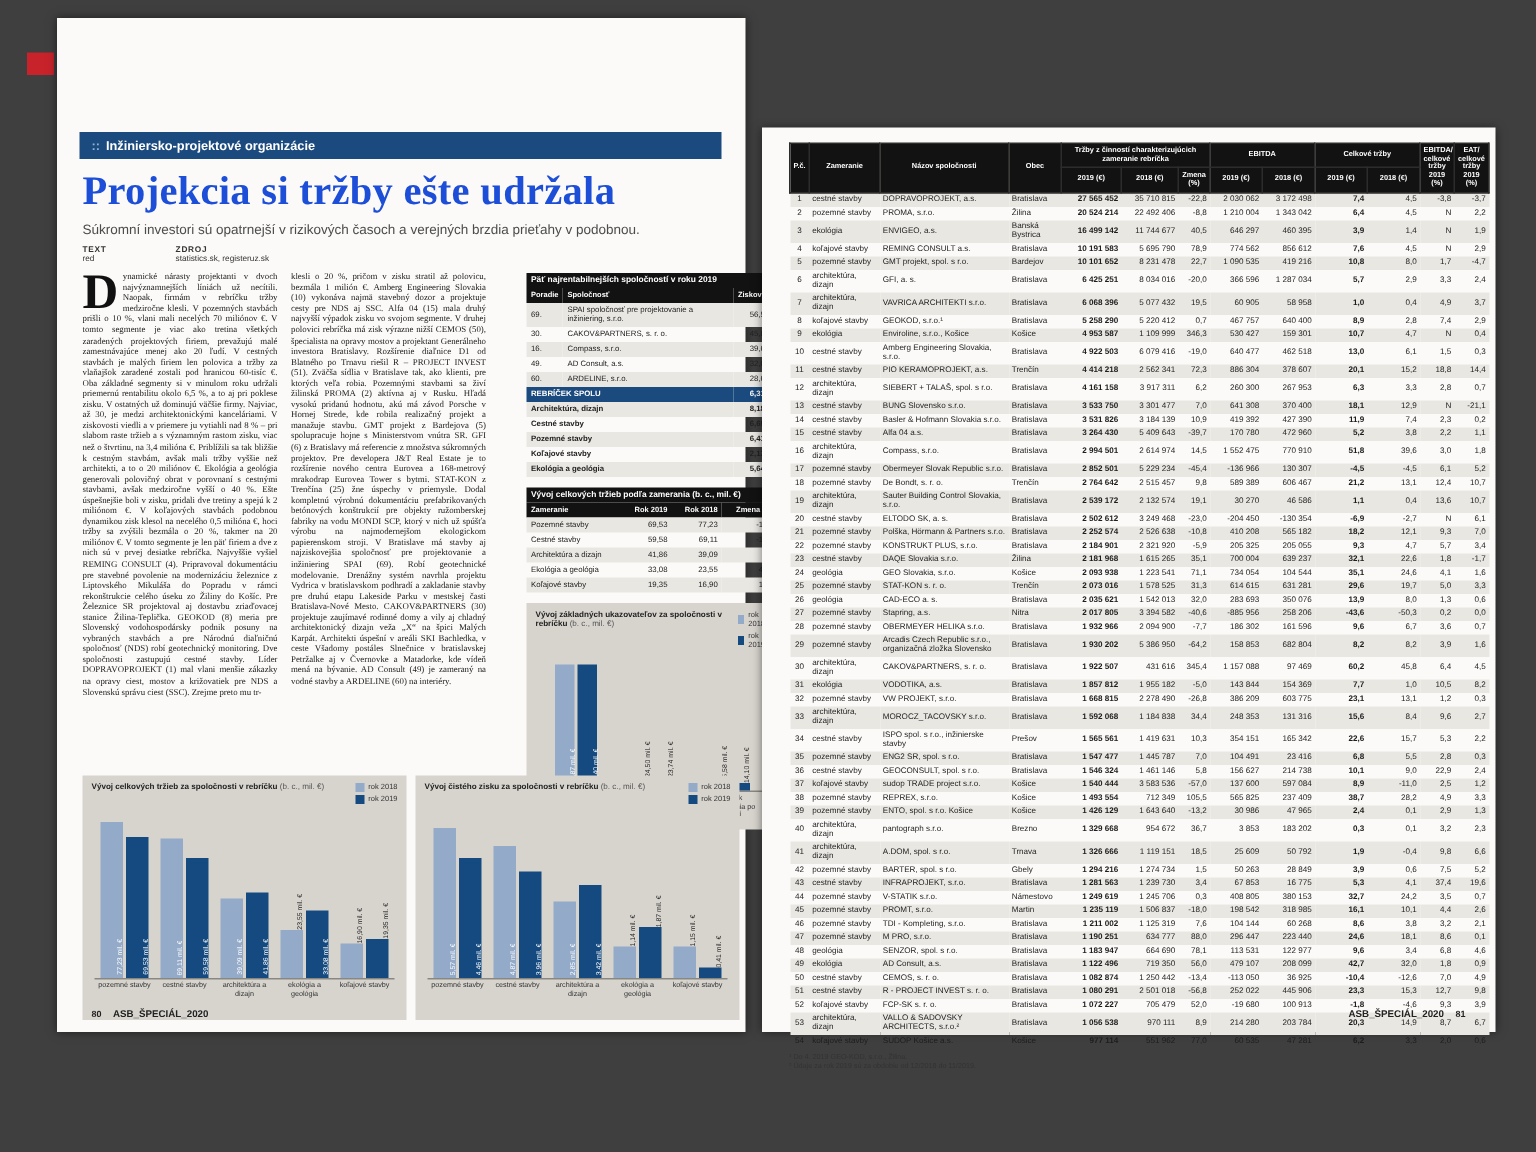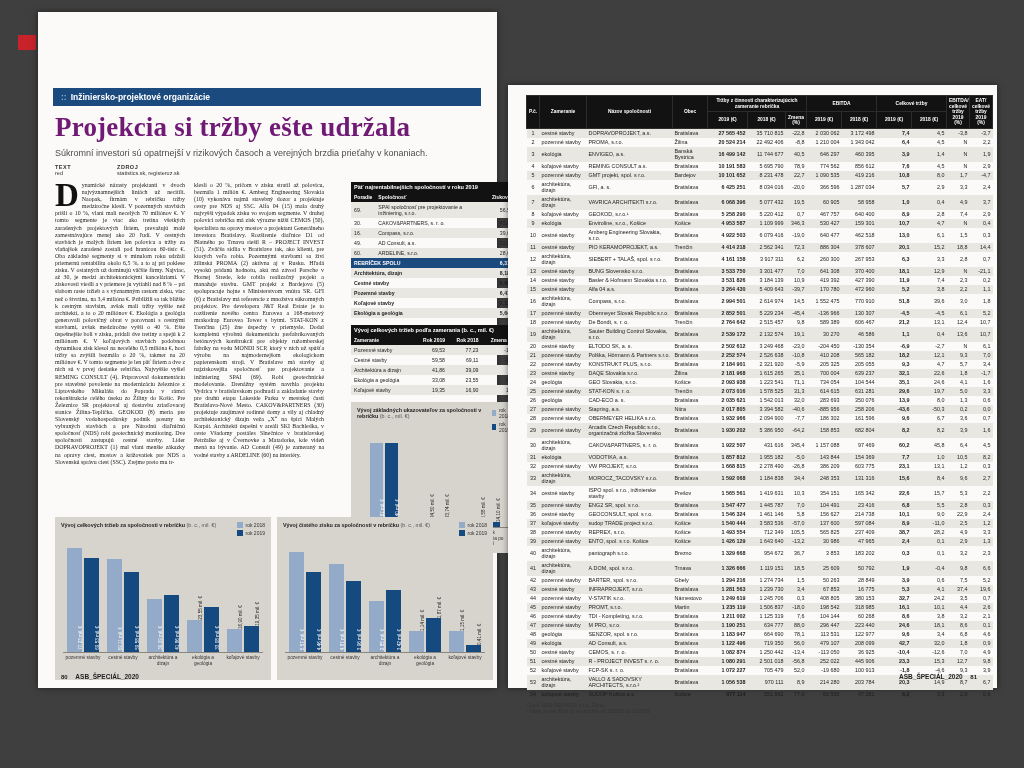--- a/index.html
+++ b/index.html
@@ -8,21 +8,21 @@
   .red-mark{position:absolute;left:18px;top:35px;width:18px;height:15px;background:#c8232b;}
   .page{position:absolute;background:#fbfaf8;box-shadow:0 0 6px rgba(0,0,0,.5);}
   .page-left{left:38px;top:12px;width:459px;height:676px;}
   .page-right{left:508px;top:85px;width:489px;height:603px;}
 
   
   .kicker-bar{position:absolute;left:15px;right:16px;top:76px;height:18px;background:#1b4a7e;
     color:#fff;font-size:8.5px;font-weight:bold;line-height:18px;padding-left:8px;}
   .kicker-bar .dots{color:#8fb2d8;margin-right:4px;}
   .headline{position:absolute;left:17px;top:100px;right:16px;margin:0;
-    font-family:"Liberation Serif",serif;font-size:27px;font-weight:bold;color:#701a75;letter-spacing:.2px;}
+    font-family:"Liberation Serif",serif;font-size:27px;font-weight:bold;color:#1d4ed8;letter-spacing:.2px;}
   .subtitle{position:absolute;left:17px;top:136px;right:16px;margin:0;font-size:9px;color:#4c4c4c;}
   .byline{position:absolute;left:17px;top:152px;font-size:5.5px;color:#333;display:flex;gap:46px;}
   .byline b{display:block;letter-spacing:.5px;}
   .bodycols{position:absolute;left:17px;top:170px;width:288px;height:328px;display:flex;gap:9px;}
   .bcol{width:130px;overflow:hidden;font-family:"Liberation Serif",serif;font-size:5.9px;
         line-height:7.1px;color:#1c1c1c;text-align:justify;}
   .dropcap{float:left;font-family:"Liberation Serif",serif;font-size:33px;line-height:26px;
            padding-right:3px;font-weight:bold;color:#111;}
 
   
@@ -89,21 +89,21 @@
 <body>
 
 <div class="stage">
   <div class="red-mark"></div>
 
   <div class="page page-left">
     <div class="kicker-bar">
       <span class="dots">::</span><span>Inžiniersko-projektové organizácie</span>
     </div>
     <h1 class="headline">Projekcia si tržby ešte udržala</h1>
-    <p class="subtitle">Súkromní investori sú opatrnejší v rizikových časoch a verejných brzdia prieťahy v konaniach.</p>
+    <p class="subtitle">Súkromní investori sú opatrnejší v rizikových časoch a verejných brzdia prieťahy v podobnou.</p>
     <div class="byline">
       <div><b>TEXT</b><span>red</span></div>
       <div><b>ZDROJ</b><span>statistics.sk, registeruz.sk</span></div>
     </div>
 
     <div class="bodycols">
       <div class="bcol">
         <span class="dropcap">D</span><span>ynamické nárasty projektanti v dvoch najvýznamnejších líniách už necítili. Naopak, firmám v rebríčku tržby medziročne klesli. V pozemných stavbách prišli o 10 %, vlani mali necelých 70 miliónov €. V tomto segmente je viac ako tretina všetkých zaradených projektových firiem, prevažujú malé zamestnávajúce menej ako 20 ľudí. V cestných stavbách je malých firiem len polovica a tržby za vlaňajšok zaradené zostali pod hranicou 60-tisíc €. Oba základné segmenty si v minulom roku udržali priemernú rentabilitu okolo 6,5 %, a to aj pri poklese zisku. V ostatných už dominujú väčšie firmy. Najviac, až 30, je medzi architektonickými kanceláriami. V ziskovosti viedli a v priemere ju vytiahli nad 8 % – pri slabom raste tržieb a s významným rastom zisku, viac než o štvrtinu, na 3,4 milióna €. Priblížili sa tak bližšie k cestným stavbám, avšak mali tržby vyššie než architekti, a to o 20 miliónov €. Ekológia a geológia generovali polovičný obrat v porovnaní s cestnými stavbami, avšak medziročne vyšší o 40 %. Ešte úspešnejšie boli v zisku, pridali dve tretiny a spejú k 2 miliónom €. V koľajových stavbách podobnou dynamikou zisk klesol na necelého 0,5 milióna €, hoci tržby sa zvýšili bezmála o 20 %, takmer na 20 miliónov €. V tomto segmente je len päť firiem a dve z nich sú v prvej desiatke rebríčka. Najvyššie vyšiel REMING CONSULT (4). Pripravoval dokumentáciu pre stavebné povolenie na modernizáciu železnice z Liptovského Mikuláša do Popradu v rámci rekonštrukcie celého úseku zo Žiliny do Košíc. Pre Železnice SR projektoval aj dostavbu zriaďovacej stanice Žilina-Teplička. GEOKOD (8) meria pre Slovenský vodohospodársky podnik posuny na vybraných stavbách a pre Národnú diaľničnú spoločnosť (NDS) robí geotechnický monitoring. Dve spoločnosti zastupujú cestné stavby. Líder DOPRAVOPROJEKT (1) mal vlani menšie zákazky na opravy ciest, mostov a križovatiek pre NDS a Slovenskú správu ciest (SSC). Zrejme preto mu tr-</span>
       </div>
       <div class="bcol">klesli o 20 %, pričom v zisku stratil až polovicu, bezmála 1 milión €. Amberg Engineering Slovakia (10) vykonáva najmä stavebný dozor a projektuje cesty pre NDS aj SSC. Alfa 04 (15) mala druhý najvyšší výpadok zisku vo svojom segmente. V druhej polovici rebríčka má zisk výrazne nižší CEMOS (50), špecialista na opravy mostov a projektant Generálneho investora Bratislavy. Rozšírenie diaľnice D1 od Blatného po Trnavu riešil R – PROJECT INVEST (51). Zväčša sídlia v Bratislave tak, ako klienti, pre ktorých veľa robia. Pozemnými stavbami sa živí žilinská PROMA (2) aktívna aj v Rusku. Hľadá vysokú pridanú hodnotu, akú má závod Porsche v Hornej Strede, kde robila realizačný projekt a manažuje stavbu. GMT projekt z Bardejova (5) spolupracuje hojne s Ministerstvom vnútra SR. GFI (6) z Bratislavy má referencie z množstva súkromných projektov. Pre developera J&amp;T Real Estate je to rozšírenie nového centra Eurovea a 168-metrový mrakodrap Eurovea Tower s bytmi. STAT-KON z Trenčína (25) žne úspechy v priemysle. Dodal kompletnú výrobnú dokumentáciu prefabrikovaných betónových konštrukcií pre objekty ružomberskej fabriky na vodu MONDI SCP, ktorý v nich už spúšťa výrobu na najmodernejšom ekologickom papierenskom stroji. V Bratislave má stavby aj najziskovejšia spoločnosť pre projektovanie a inžiniering SPAI (69). Robí geotechnické modelovanie. Drenážny systém navrhla projektu Vydrica v bratislavskom podhradí a zakladanie stavby pre druhú etapu Lakeside Parku v mestskej časti Bratislava-Nové Mesto. CAKOV&amp;PARTNERS (30) projektuje zaujímavé rodinné domy a vily aj chladný architektonický dizajn veža „X“ na špici Malých Karpát. Architekti úspešní v areáli SKI Bachledka, v ceste Všadomy postáles Slnečnice v bratislavskej Petržalke aj v Čvernovke a Matadorke, kde vídeň mená na bývanie. AD Consult (49) je zameraný na vodné stavby a ARDELINE (60) na interiéry.</div>

